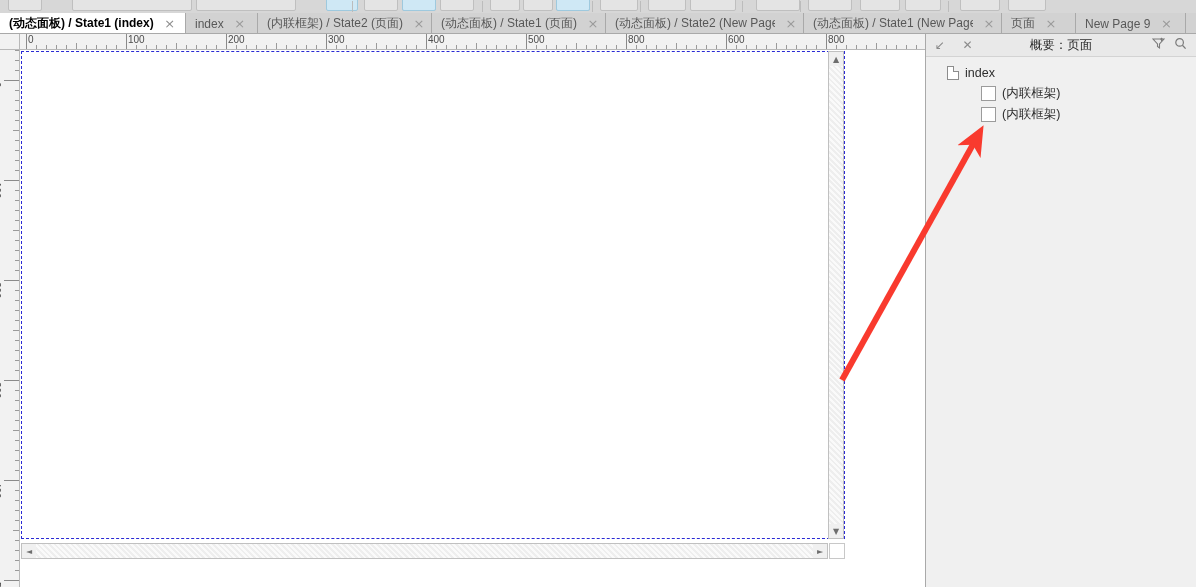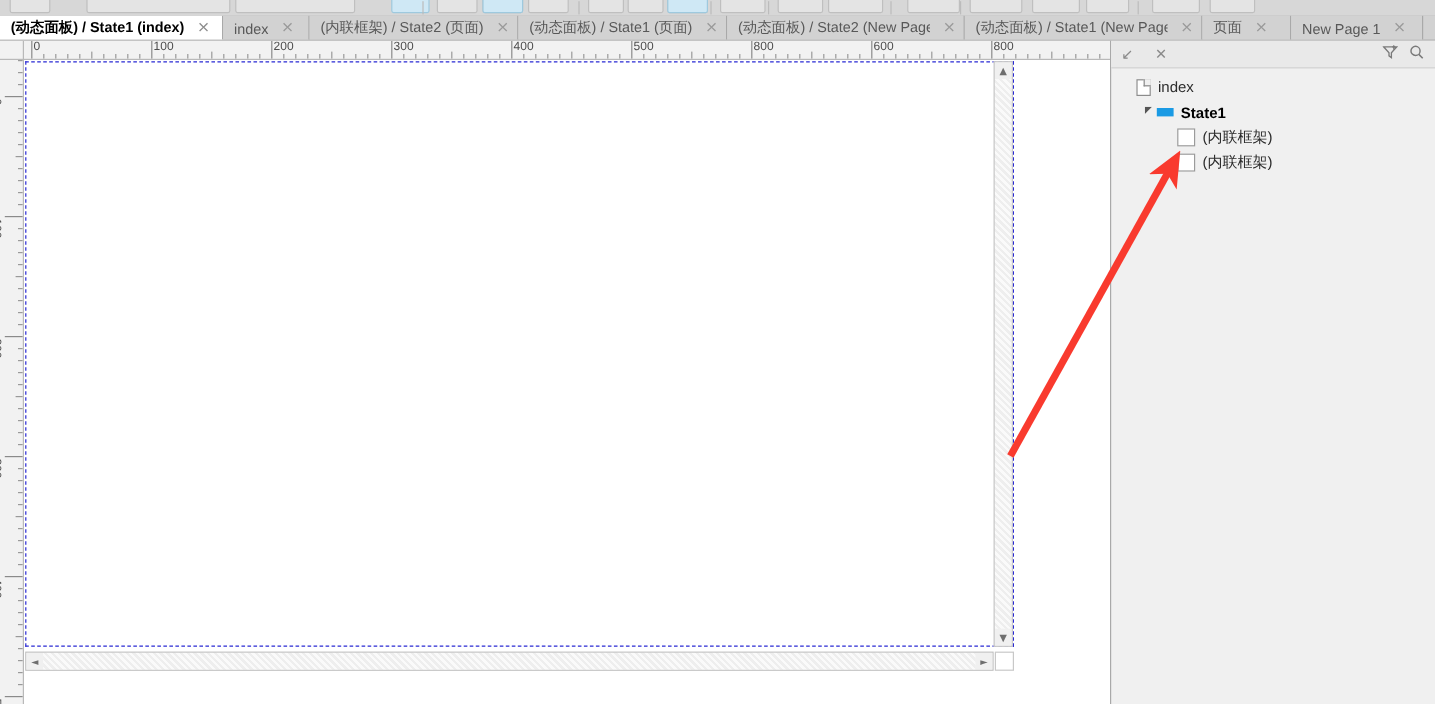--- a/index.html
+++ b/index.html
@@ -408,21 +408,21 @@
       </div><div class="tab" style="width: 198px;">
         <span class="tab-label">(动态面板) / State2 (New Page 1)</span>
         <span class="tab-close">×</span>
       </div><div class="tab" style="width: 198px;">
         <span class="tab-label">(动态面板) / State1 (New Page 1)</span>
         <span class="tab-close">×</span>
       </div><div class="tab" style="width: 74px;">
         <span class="tab-label">页面</span>
         <span class="tab-close">×</span>
       </div><div class="tab" style="width: 110px;">
-        <span class="tab-label">New Page 1</span>
+        <span class="tab-label">New Page 9</span>
         <span class="tab-close">×</span>
       </div></div>
 
   <div class="editor">
 
     <div class="ruler-corner"></div>
 
     <div class="ruler-h" id="rulerH">
         <div class="tick major" style="left: 6px;"></div>
         <div class="tick minor" style="left: 16px;"></div>
@@ -602,20 +602,21 @@
       <div class="sb-track"></div>
       <div class="sb-arrow right">►</div>
     </div>
     <div class="hscroll-corner"></div>
   </div>
 
   <div class="outline">
     <div class="outline-header">
       <div class="oh-icon" style="left:6px;">↙</div>
       <div class="oh-icon" style="left:34px;">✕</div>
+      <div class="oh-title">概要：页面</div>
       <div class="oh-icon" style="right:30px; top:3px;">
         <svg width="13" height="13" viewBox="0 0 13 13" aria-hidden="true">
           <path d="M1 2 H12 L7.5 7 V11 L5.5 9.5 V7 Z" fill="none" stroke="#7a7a7a" stroke-width="1.1"></path>
           <path d="M9.5 4.2 V1.4 M8.4 2.5 L9.5 1.3 L10.6 2.5" fill="none" stroke="#7a7a7a" stroke-width="1.1"></path>
         </svg>
       </div>
       <div class="oh-icon" style="right:8px; top:3px;">
         <svg width="13" height="13" viewBox="0 0 13 13" aria-hidden="true">
           <circle cx="5.6" cy="5.4" r="3.8" fill="none" stroke="#7a7a7a" stroke-width="1.2"></circle>
           <line x1="8.4" y1="8.3" x2="11.6" y2="11.6" stroke="#7a7a7a" stroke-width="1.3"></line>
@@ -623,29 +624,20 @@
       </div>
     </div>
     <div class="tree" id="tree">
         <div class="tnode" style="padding-left: 8px;">
           <span class="twisty"></span>
           <span style="display: inline-flex; align-items: center; flex: 0 0 auto;">
             <span class="icon-page"></span>
           </span>
           <span class="tlabel">index</span>
         </div>
-        <div class="tnode sel" style="padding-left: 25px;">
-          <span class="twisty"><svg width="7" height="7" viewBox="0 0 7 7">
-              <path d="M0,0 L6,0 L0,6 Z" fill="#555"></path>
-            </svg></span>
-          <span style="display: inline-flex; align-items: center; flex: 0 0 auto;">
-            <span class="icon-state"></span>
-          </span>
-          <span class="tlabel">State1</span>
-        </div>
         <div class="tnode" style="padding-left: 42px;">
           <span class="twisty"></span>
           <span style="display: inline-flex; align-items: center; flex: 0 0 auto;">
             <span class="icon-frame"></span>
           </span>
           <span class="tlabel">(内联框架)</span>
         </div>
         <div class="tnode" style="padding-left: 42px;">
           <span class="twisty"></span>
           <span style="display: inline-flex; align-items: center; flex: 0 0 auto;">

